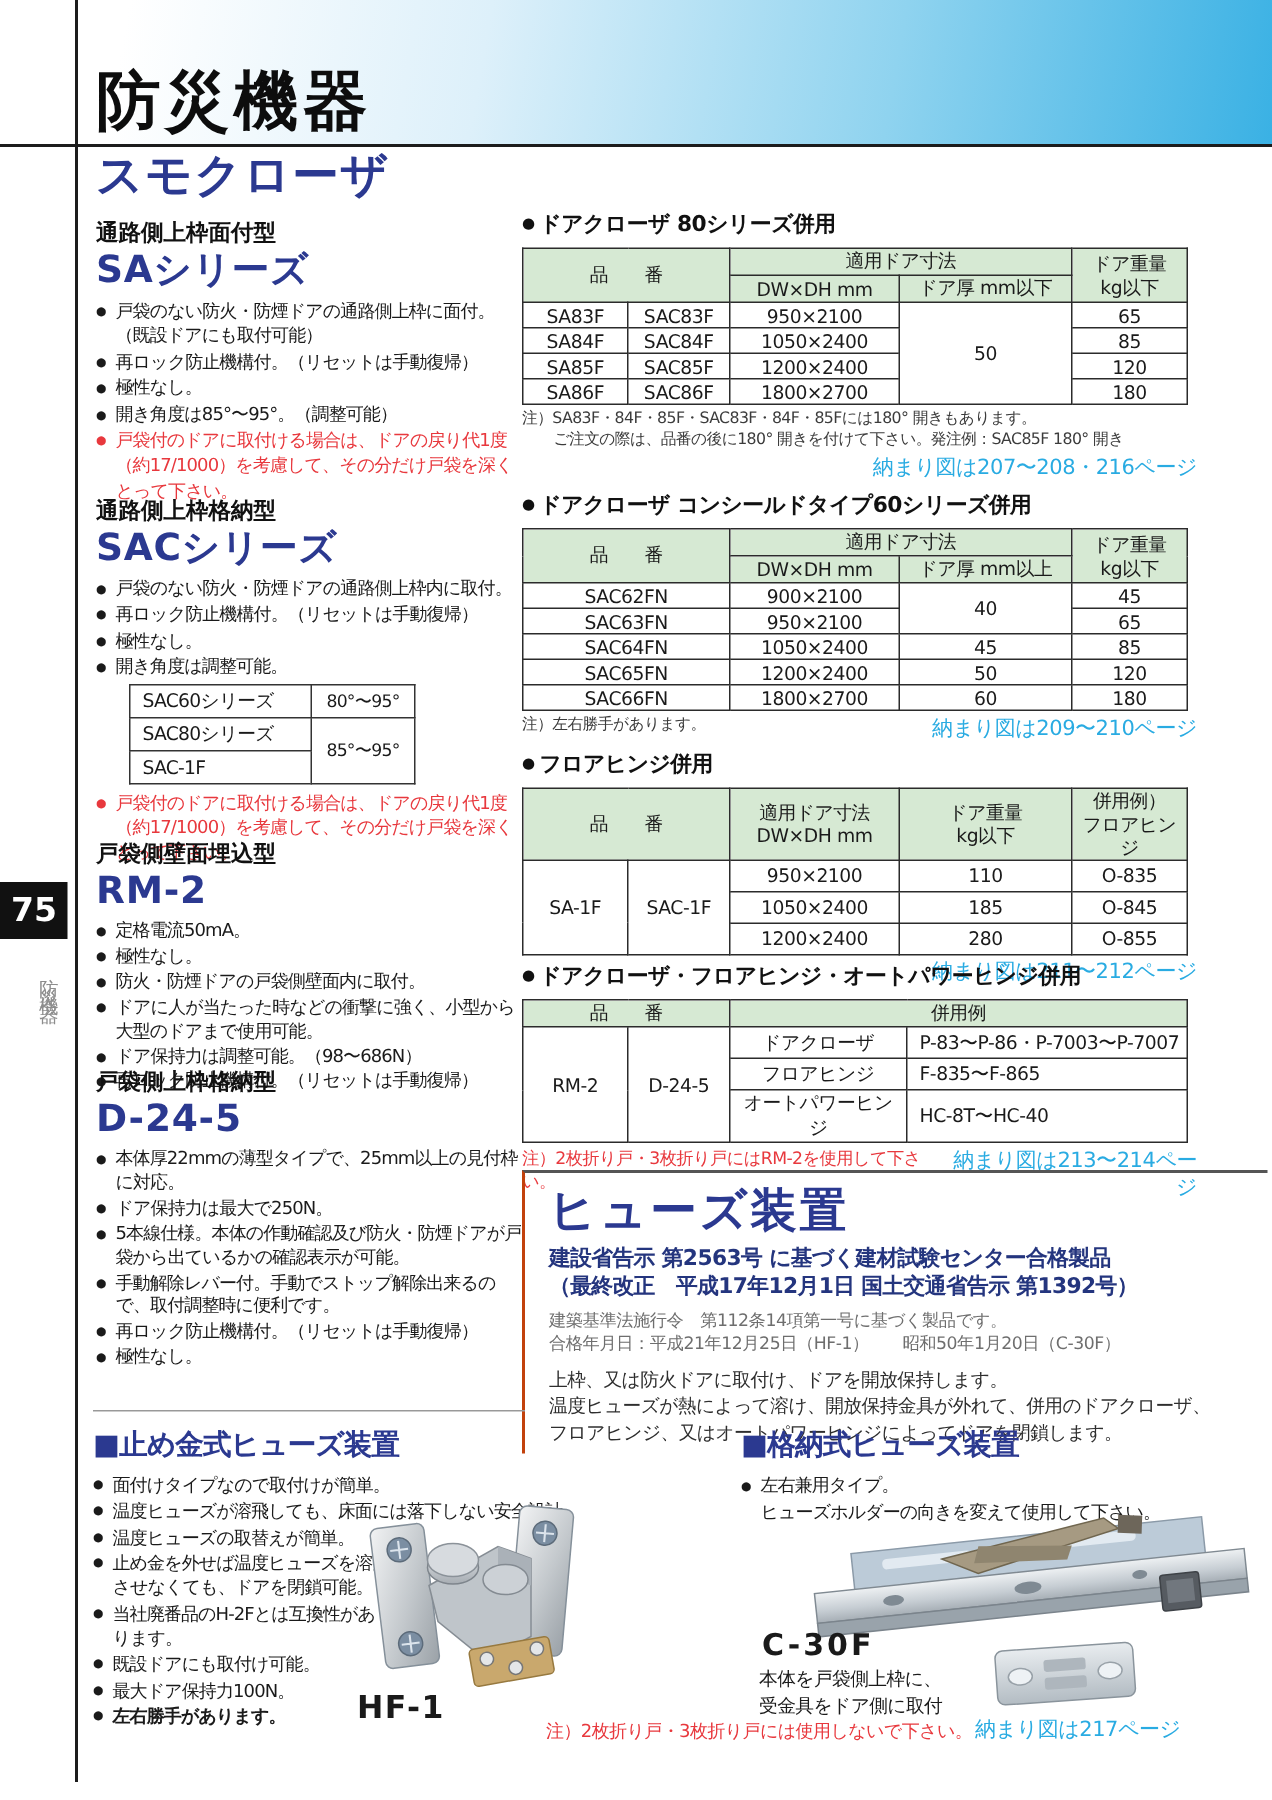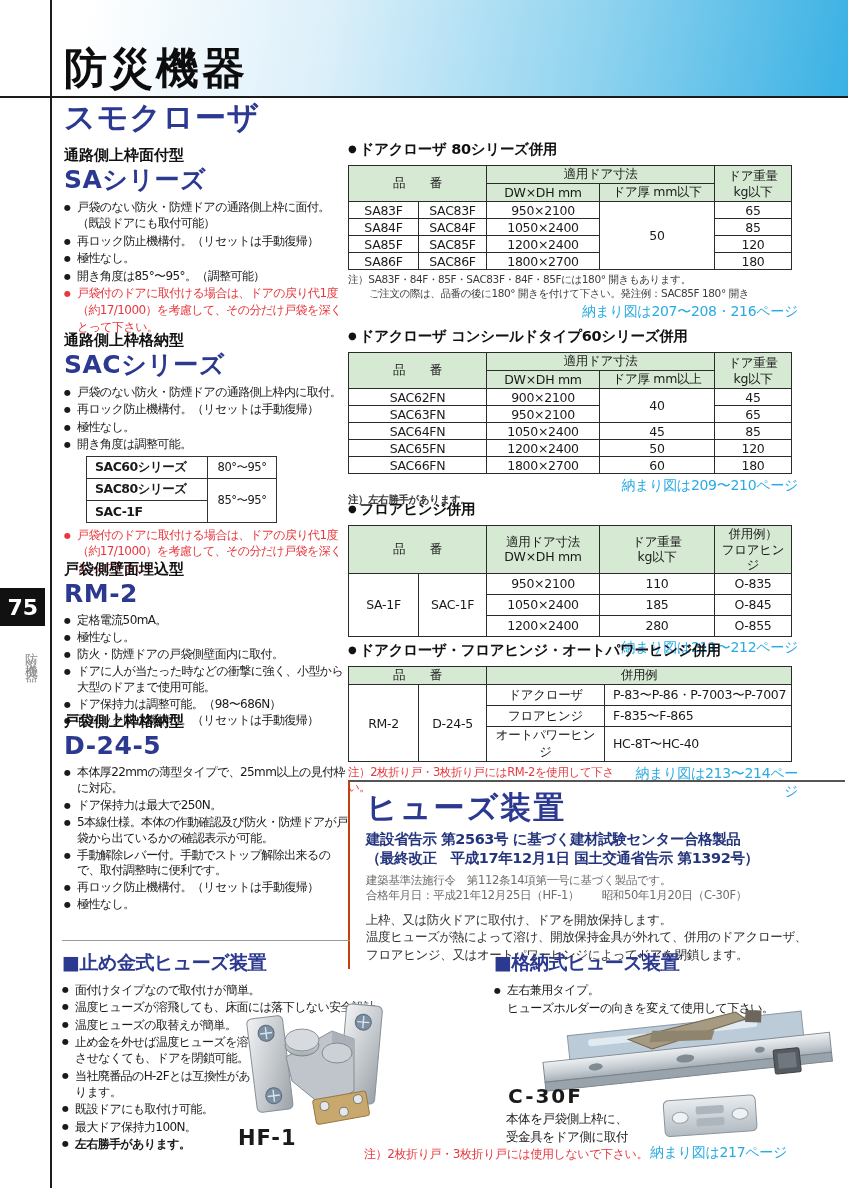--- a/index.html
+++ b/index.html
@@ -38,21 +38,21 @@
   
   .col-left{position:absolute;left:64px;top:0;width:288px;height:856px;}
   .product-title{position:absolute;left:0;top:100px;margin:0;font-size:31px;font-weight:bold;color:#2b3990;letter-spacing:1px;line-height:1.1;}
   .l-sa{position:absolute;left:0;top:146px;width:288px;}
   .l-sac{position:absolute;left:0;top:331px;width:288px;}
   .l-rm2{position:absolute;left:0;top:560px;width:288px;}
   .l-d245{position:absolute;left:0;top:712px;width:288px;}
   .l-rm2 ul.bul, .l-d245 ul.bul{line-height:1.33;}
   .mini-table{border-collapse:collapse;margin:3px 0 4px 22px;font-size:12.5px;letter-spacing:-0.5px;}
   .mini-table td{border:1px solid #333;padding:0 8px;height:21px;}
-  .mini-table td.code{font-weight:bold;min-width:104px;}
+  .mini-table td.code{font-weight:normal;min-width:104px;}
   .mini-table td.angle{text-align:center;font-size:11.5px;min-width:52px;}
   
   .col-right{position:absolute;left:348px;top:0;width:500px;height:1200px;}
   .rsec1{position:absolute;left:0;top:140px;width:500px;}
   .rsec2{position:absolute;left:0;top:327px;width:500px;}
   .rsec3{position:absolute;left:0;top:500px;width:500px;}
   .rsec4{position:absolute;left:0;top:641px;width:500px;}
   .rfuse{position:absolute;left:0;top:780px;width:497px;}
   .sec-title{font-size:14.5px;font-weight:bold;color:#111;margin:0 0 6px;letter-spacing:-0.3px;}
   .sec-title::before{content:"● ";font-size:10px;vertical-align:2px;}
@@ -60,21 +60,21 @@
   .ptable th,.ptable td{border:1px solid #2b2b2b;padding:0 3px;overflow:hidden;}
   .ptable thead th{background:#d6e9d3;font-weight:normal;height:16px;font-size:12.5px;}
   .ptable td{height:16px;background:#fff;}
   .ptable .code{font-weight:normal;}
   .ptable .tall td{height:20px;}
   .two-line span{display:block;line-height:1.25;}
   .tnote{font-size:10.5px;color:#3c3c3c;margin-top:3px;line-height:1.32;letter-spacing:-0.4px;}
   .tnote .indent{padding-left:21px;display:block;}
   .fig-link{text-align:right;color:#29abe2;font-size:14px;margin:2px 50px 0 0;letter-spacing:-0.3px;}
   .note-link-row{display:flex;justify-content:space-between;align-items:flex-start;margin:3px 50px 0 0;}
-  .note-link-row .tnote{margin-top:16px;font-weight:bold;}
+  .note-link-row .tnote{margin-top:0;}
   .note-link-row .fig-link{margin:0;}
   .red-note{color:#e8383d;font-size:11.5px;letter-spacing:-0.4px;}
   
   .rfuse{border-top:2px solid #555;border-left:2px solid #c2410c;padding:8px 0 6px 16px;box-sizing:border-box;}
   .fuse-title{margin:0 0 4px;font-size:31px;font-weight:bold;color:#2b3990;letter-spacing:2px;line-height:1.15;}
   .fuse-sub{font-size:14.5px;font-weight:bold;color:#24357e;line-height:1.32;letter-spacing:-0.4px;}
   .fuse-law{font-size:11.5px;color:#6e6e6e;line-height:1.32;margin-top:5px;letter-spacing:-0.3px;}
   .fuse-body{font-size:12.5px;color:#2e2e2e;line-height:1.38;margin-top:8px;letter-spacing:-0.4px;}
   
   .divider-left{position:absolute;left:62px;top:940px;width:288px;height:1px;background:#999;}

